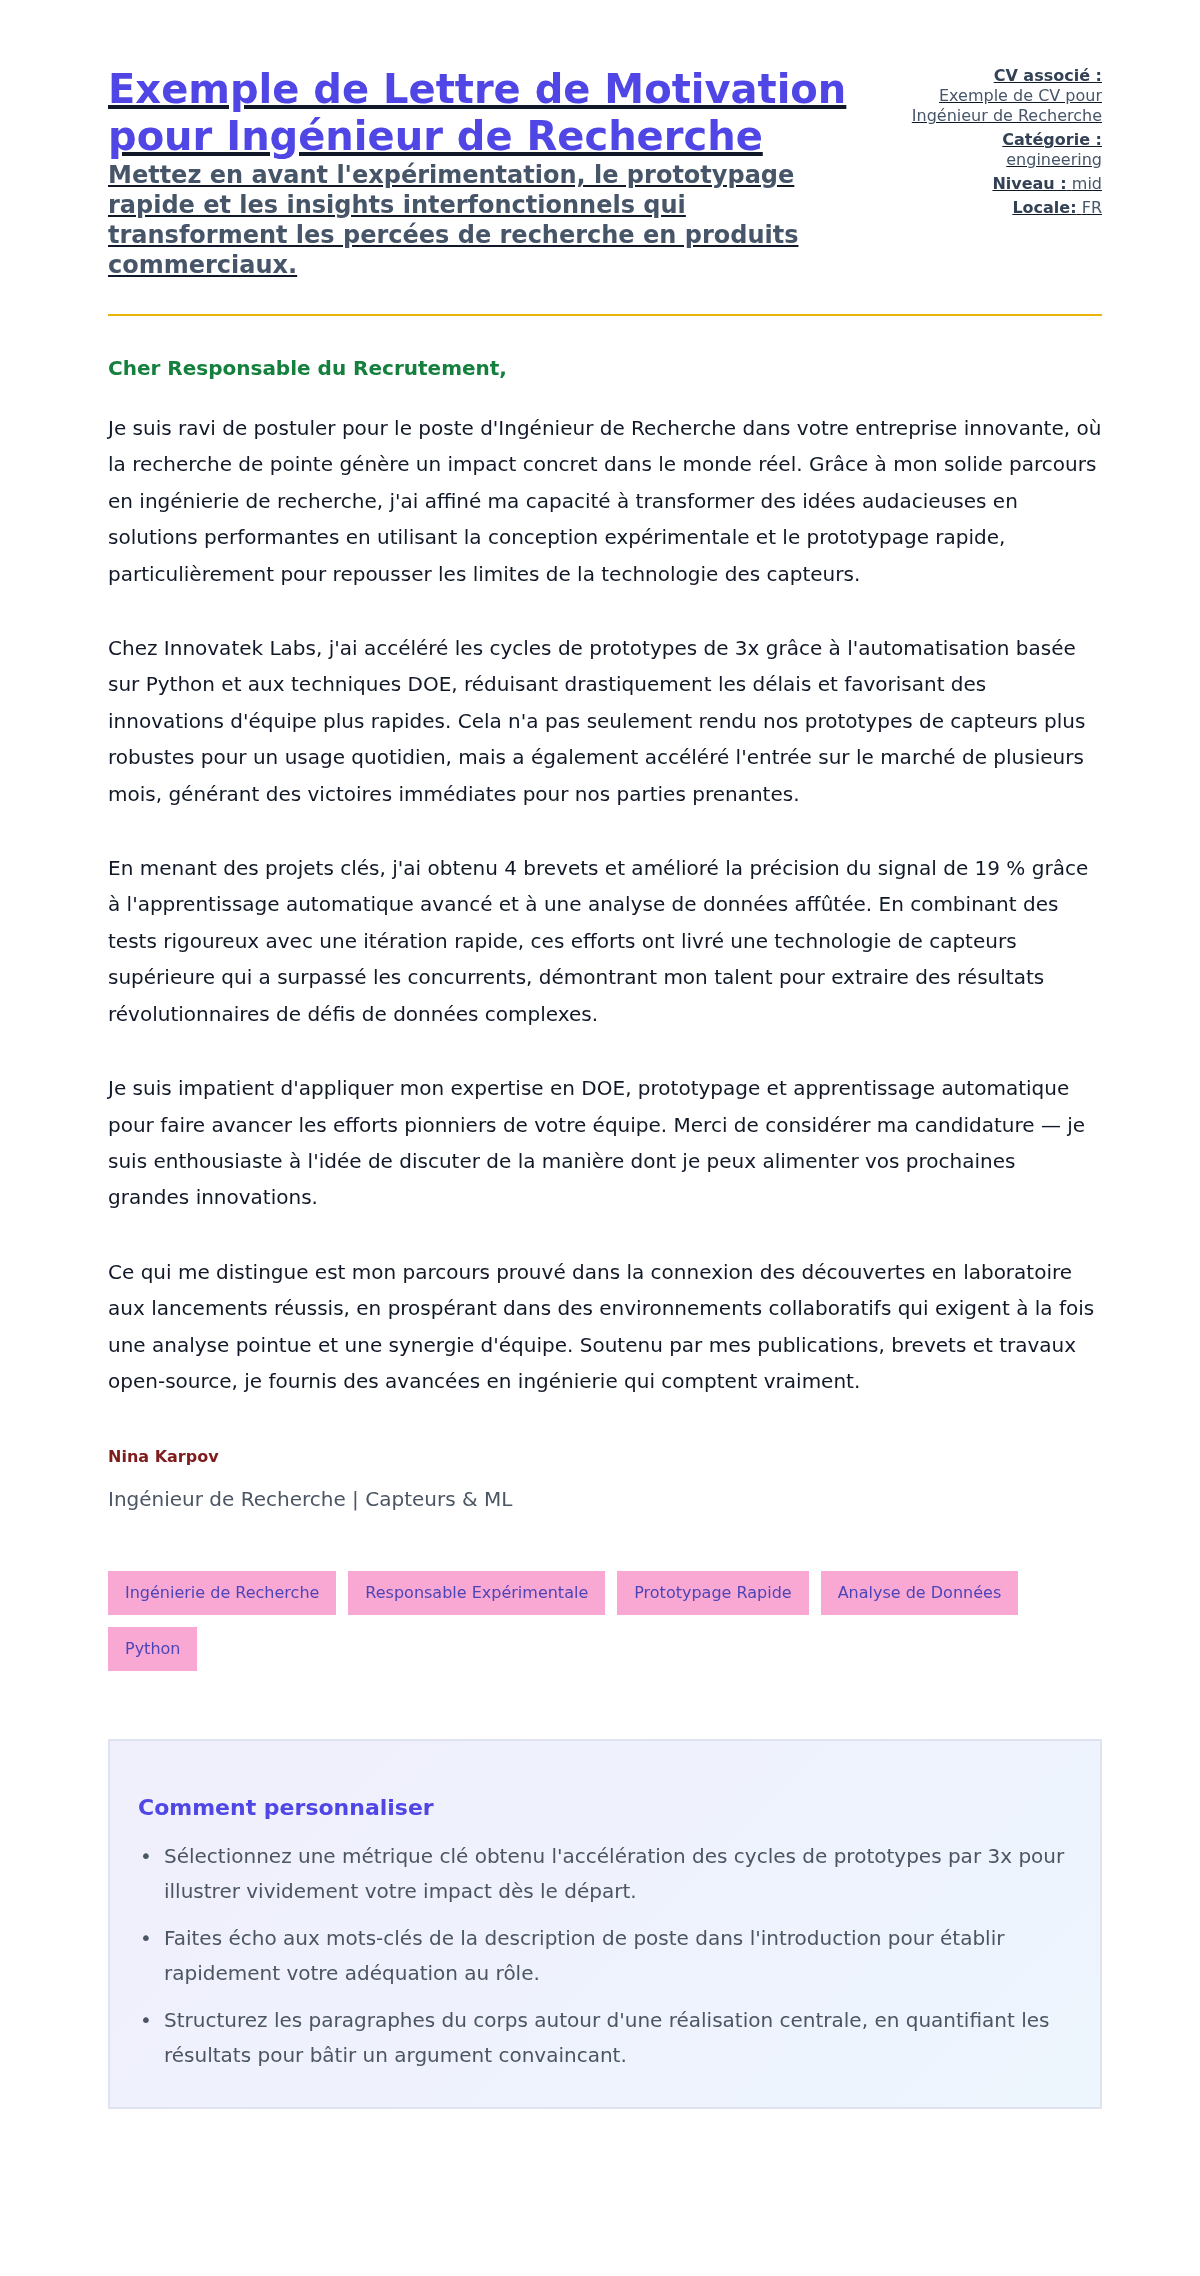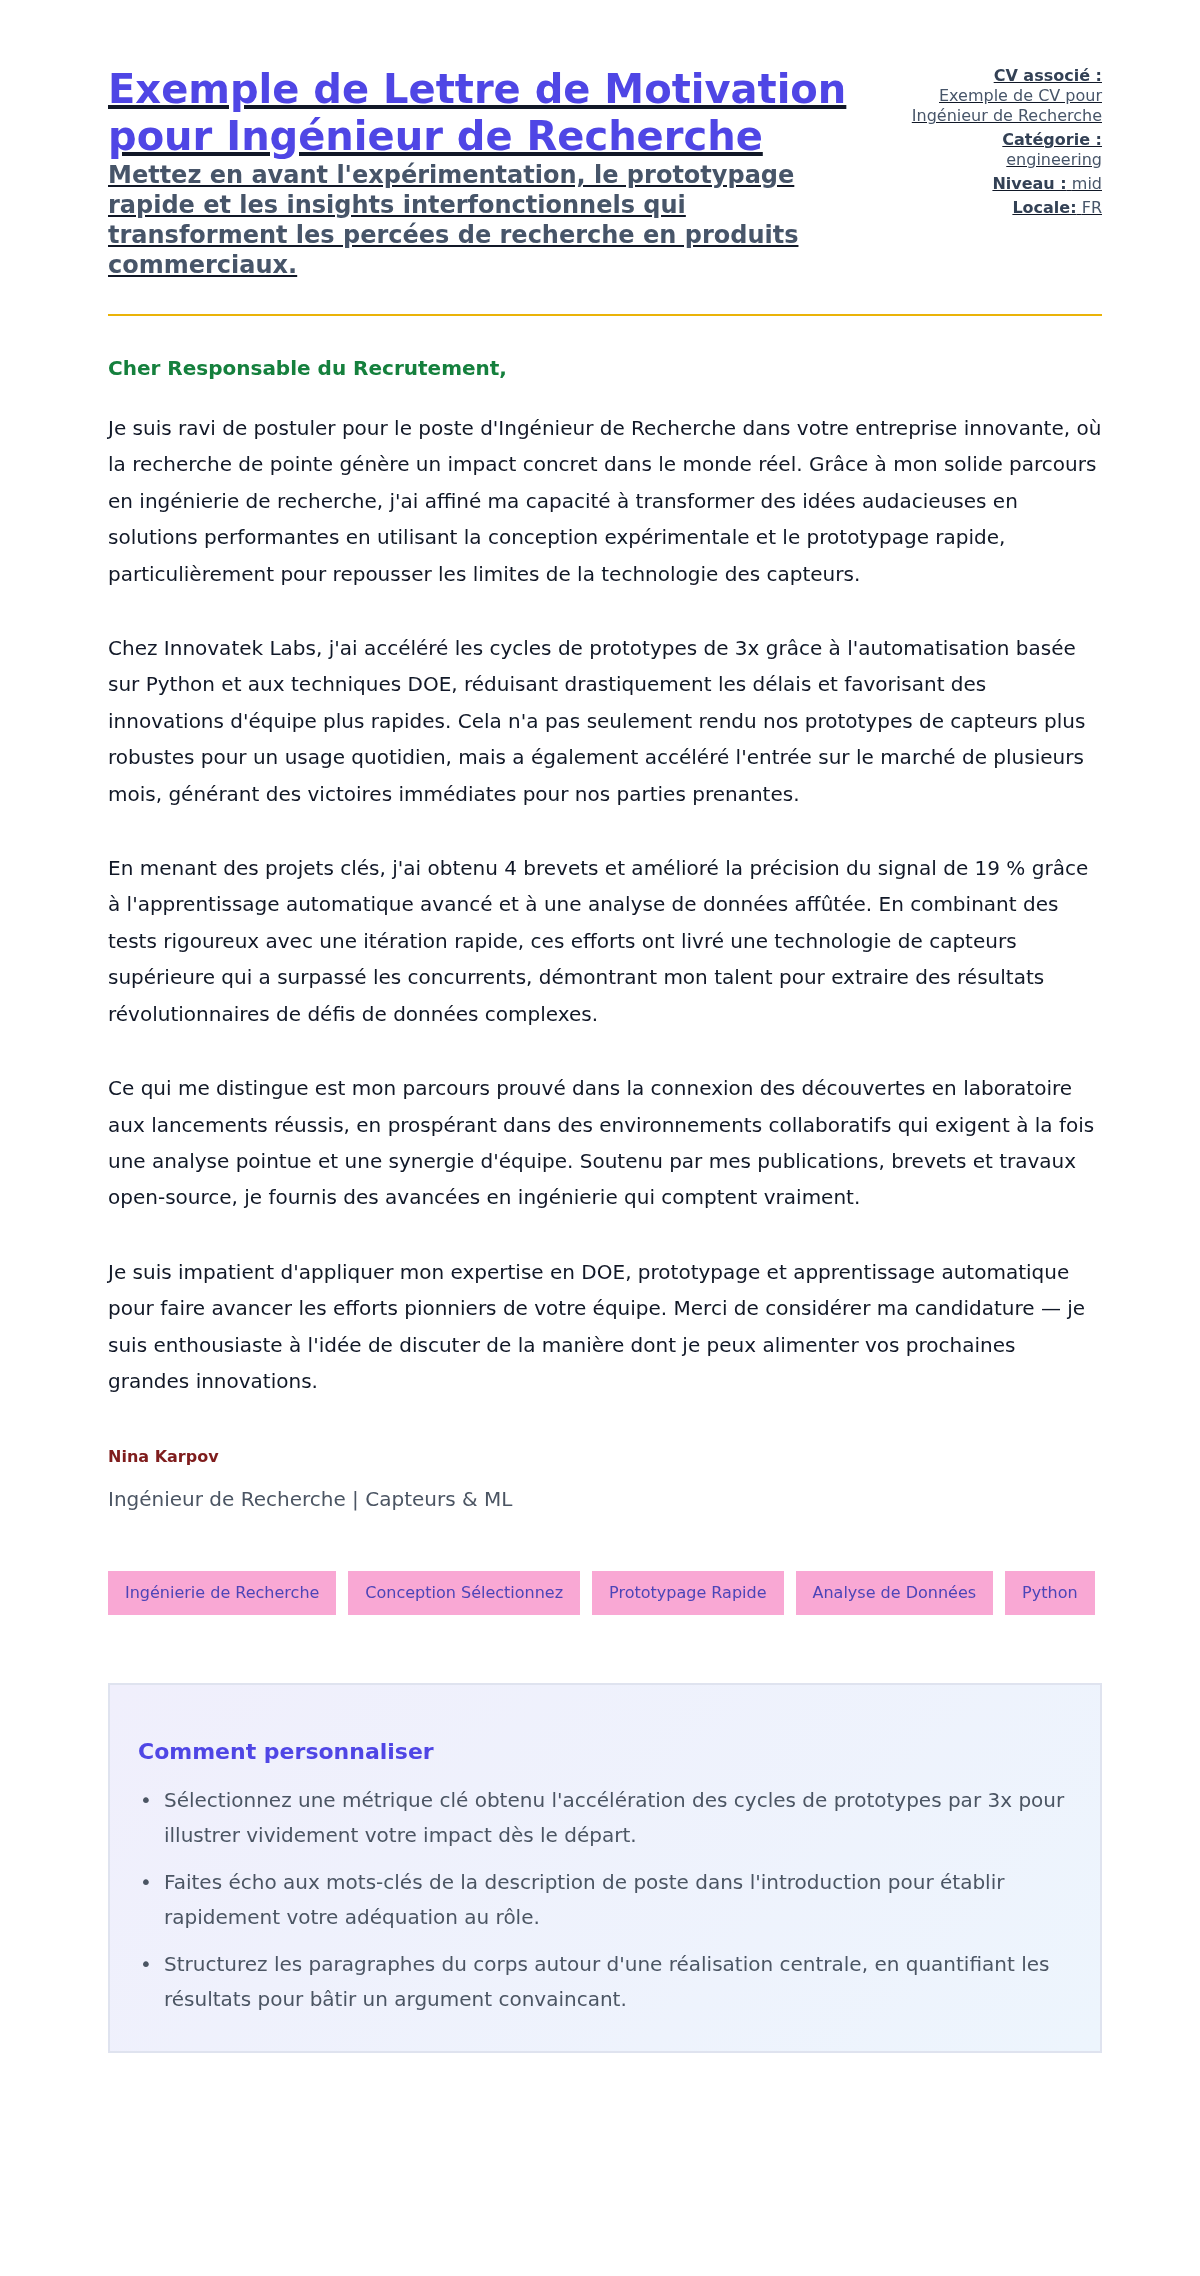--- a/index.html
+++ b/index.html
@@ -150,32 +150,32 @@
       </div>
     </div>
   </header>
 
   <p class="salutation">Cher Responsable du Recrutement,</p>
 
   <div class="body-paras">
     <p class="para">Je suis ravi de postuler pour le poste d'Ingénieur de Recherche dans votre entreprise innovante, où la recherche de pointe génère un impact concret dans le monde réel. Grâce à mon solide parcours en ingénierie de recherche, j'ai affiné ma capacité à transformer des idées audacieuses en solutions performantes en utilisant la conception expérimentale et le prototypage rapide, particulièrement pour repousser les limites de la technologie des capteurs.</p>
     <p class="para">Chez Innovatek Labs, j'ai accéléré les cycles de prototypes de 3x grâce à l'automatisation basée sur Python et aux techniques DOE, réduisant drastiquement les délais et favorisant des innovations d'équipe plus rapides. Cela n'a pas seulement rendu nos prototypes de capteurs plus robustes pour un usage quotidien, mais a également accéléré l'entrée sur le marché de plusieurs mois, générant des victoires immédiates pour nos parties prenantes.</p>
     <p class="para">En menant des projets clés, j'ai obtenu 4 brevets et amélioré la précision du signal de 19 % grâce à l'apprentissage automatique avancé et à une analyse de données affûtée. En combinant des tests rigoureux avec une itération rapide, ces efforts ont livré une technologie de capteurs supérieure qui a surpassé les concurrents, démontrant mon talent pour extraire des résultats révolutionnaires de défis de données complexes.</p>
+    <p class="para">Je suis impatient d'appliquer mon expertise en DOE, prototypage et apprentissage automatique pour faire avancer les efforts pionniers de votre équipe. Merci de considérer ma candidature — je suis enthousiaste à l'idée de discuter de la manière dont je peux alimenter vos prochaines grandes innovations.</p>
     <p class="para">Ce qui me distingue est mon parcours prouvé dans la connexion des découvertes en laboratoire aux lancements réussis, en prospérant dans des environnements collaboratifs qui exigent à la fois une analyse pointue et une synergie d'équipe. Soutenu par mes publications, brevets et travaux open-source, je fournis des avancées en ingénierie qui comptent vraiment.</p>
-    <p class="para">Je suis impatient d'appliquer mon expertise en DOE, prototypage et apprentissage automatique pour faire avancer les efforts pionniers de votre équipe. Merci de considérer ma candidature — je suis enthousiaste à l'idée de discuter de la manière dont je peux alimenter vos prochaines grandes innovations.</p>
   </div>
 
   <div class="signature">
     <div class="sig-name">Nina Karpov</div>
     <div class="sig-title">Ingénieur de Recherche | Capteurs &amp; ML</div>
   </div>
 
   <div class="tags">
     <span class="tag">Ingénierie de Recherche</span>
-    <span class="tag">Conception Sélectionnez</span>
+    <span class="tag">Responsable Expérimentale</span>
     <span class="tag">Prototypage Rapide</span>
     <span class="tag">Analyse de Données</span>
     <span class="tag">Python</span>
   </div>
 
   <section class="tips">
     <h3 class="tips-title">Comment personnaliser</h3>
     <ul class="tips-list">
       <li>
         <span class="bullet">•</span>

